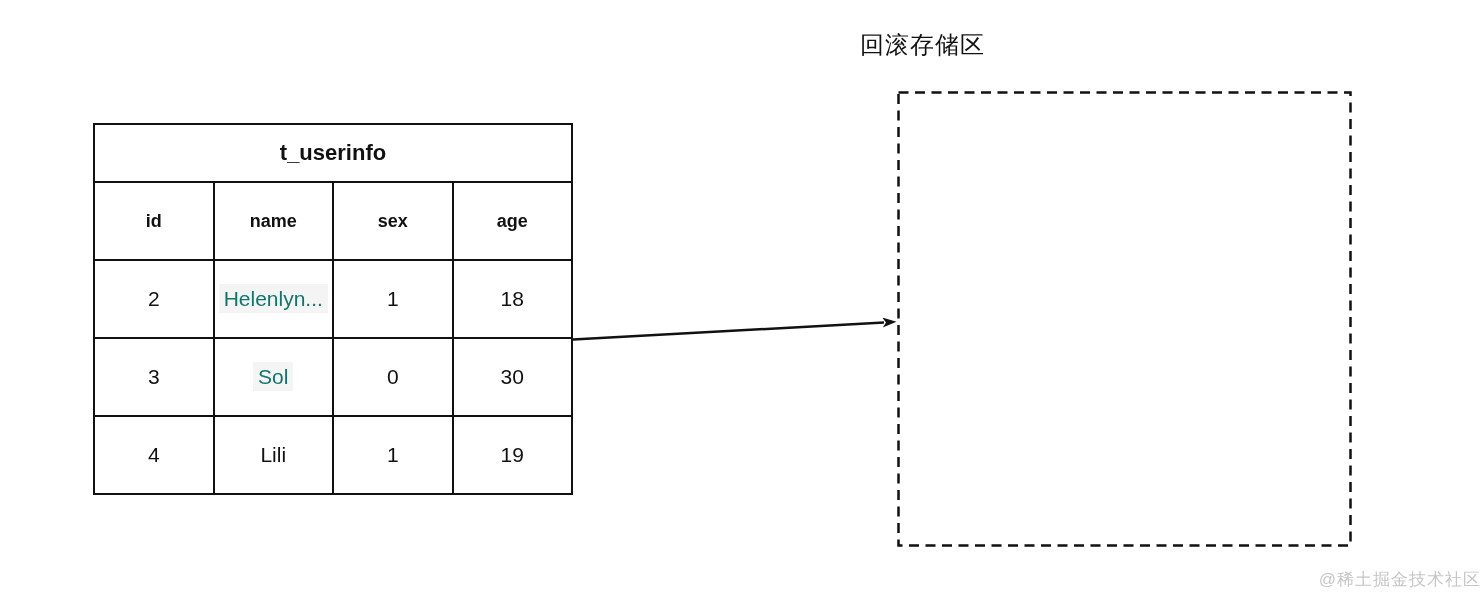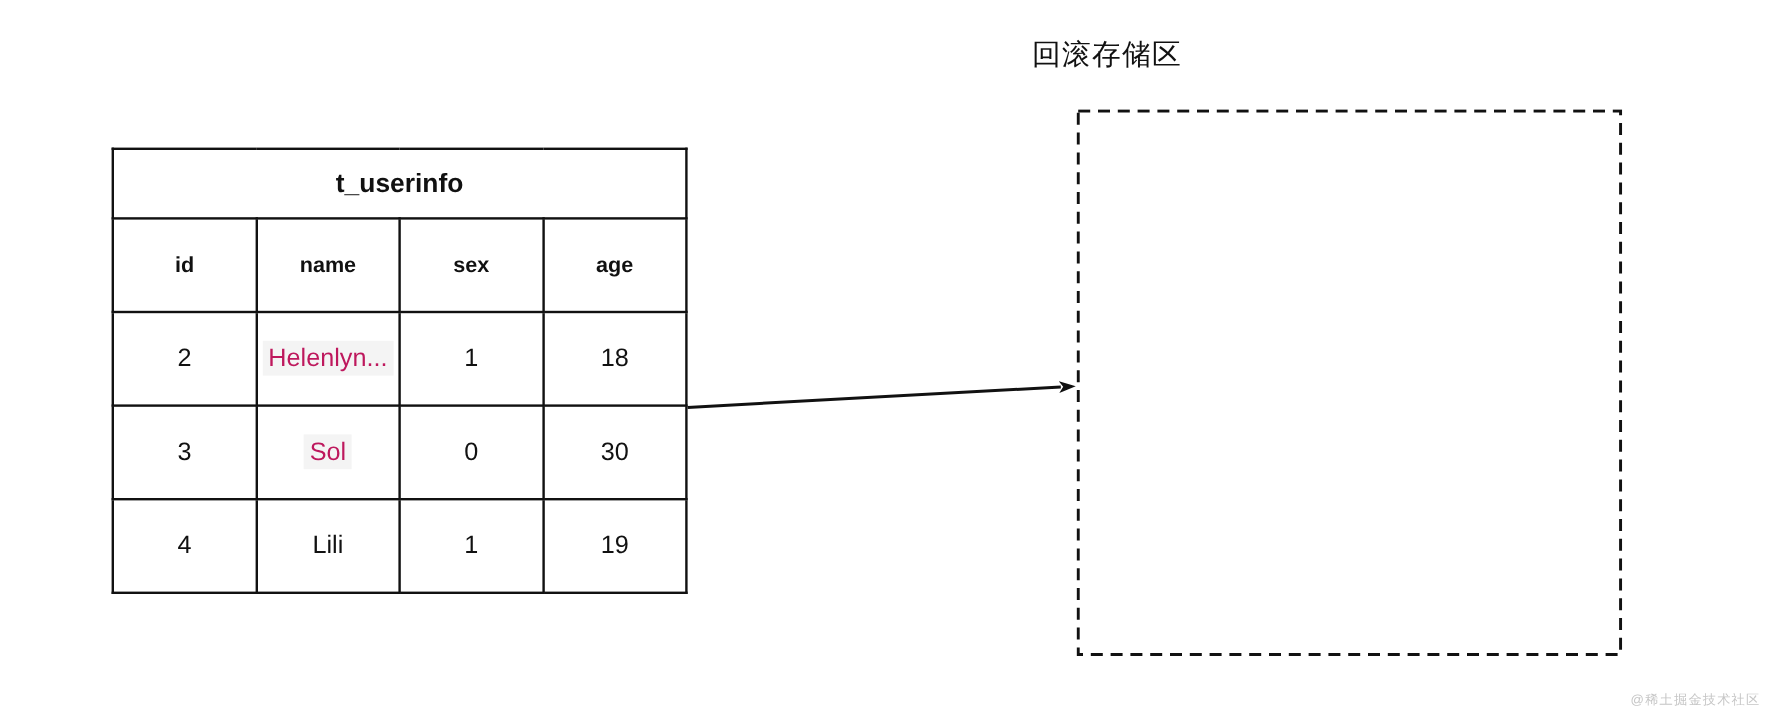--- a/index.html
+++ b/index.html
@@ -46,21 +46,21 @@
     font-size: 18px;
     font-weight: bold;
     width: 120px;
   }
   tr.data-row td {
     height: 76px;
     font-weight: normal;
   }
   .hl {
     background: #f4f4f4;
-    color: #be185d;
+    color: #0f766e;
     padding: 3px 5px;
   }
 
   
   .arrow-svg {
     position: absolute;
     left: 572px;
     top: 300px;
   }
 
@@ -77,23 +77,23 @@
     position: absolute;
     left: 897px;
     top: 91px;
     width: 455px;
     height: 456px;
   }
 
   
   .watermark {
     position: absolute;
-    right: 17px;
+    right: 3px;
     bottom: 7px;
-    font-size: 11px;
+    font-size: 17px;
     color: #c6c6c6;
     letter-spacing: 1px;
   }
 </style>
 </head>
 <body>
 
 <div class="stage">
 
   <div class="tbl-wrap">

